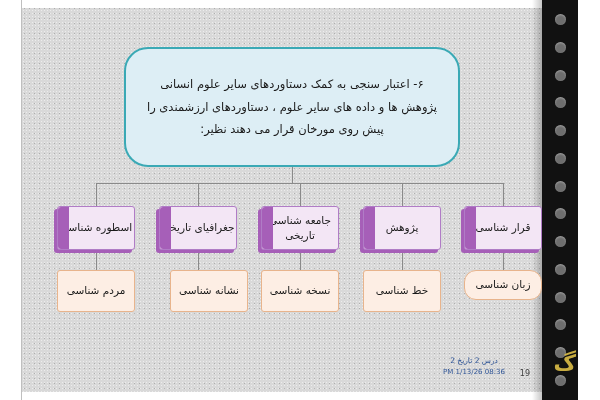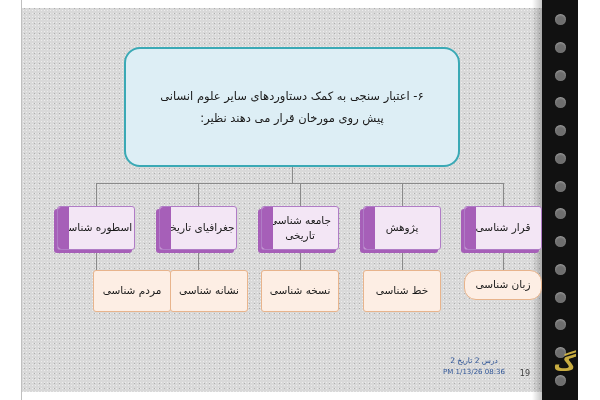--- a/index.html
+++ b/index.html
@@ -93,21 +93,21 @@
 
   
   .callout {
     position: absolute;
     left: 124px;
     top: 47px;
     width: 336px;
     height: 120px;
     background: #ddeef5;
     border: 2px solid #3aa9b5;
-    border-radius: 16px;
+    border-radius: 24px;
     box-sizing: border-box;
     display: flex;
     align-items: center;
     justify-content: center;
   }
   .callout-text {
     direction: rtl;
     text-align: center;
     font-family: "DejaVu Sans", sans-serif;
     font-size: 11.5px;
@@ -213,20 +213,21 @@
     <div class="binder-hole"></div>
     <div class="binder-hole"></div>
     <div class="binder-hole"></div>
     <div class="binder-hole"></div>
     <div class="binder-hole"></div>
   </div>
 
   <div class="callout">
     <div class="callout-text">
       <div>۶- اعتبار سنجی به کمک دستاوردهای سایر علوم انسانی</div>
+      <div>پژوهش ها و داده های سایر علوم ، دستاوردهای ارزشمندی را</div>
       <div>پیش روی مورخان قرار می دهند نظیر:</div>
     </div>
   </div>
 
   <div class="conn" style="left:292px; top:167px; width:1px; height:16px;"></div>
 
   <div class="conn" style="left:96px; top:183px; width:408px; height:1px;"></div>
 
   <div class="conn" style="left:96px; top:183px; width:1px; height:23px;"></div>
   <div class="conn" style="left:198px; top:183px; width:1px; height:23px;"></div>
@@ -249,21 +250,21 @@
   <div class="node node-l1" style="left:261px; top:206px; width:78px; height:44px;">
     <span>جامعه شناسی تاریخی</span>
   </div>
   <div class="node node-l1" style="left:363px; top:206px; width:78px; height:44px;">
     <span>پژوهش</span>
   </div>
   <div class="node node-l1" style="left:464px; top:206px; width:78px; height:44px;">
     <span>قرار شناسی</span>
   </div>
 
-  <div class="node node-l2" style="left:57px; top:270px; width:78px; height:42px;margin-left:36px;">
+  <div class="node node-l2" style="left:57px; top:270px; width:78px; height:42px;">
     <span>مردم شناسی</span>
   </div>
   <div class="node node-l2" style="left:170px; top:270px; width:78px; height:42px;text-align:right;">
     <span>نشانه شناسی</span>
   </div>
   <div class="node node-l2" style="left:261px; top:270px; width:78px; height:42px;">
     <span>نسخه شناسی</span>
   </div>
   <div class="node node-l2" style="left:363px; top:270px; width:78px; height:42px;">
     <span>خط شناسی</span>

